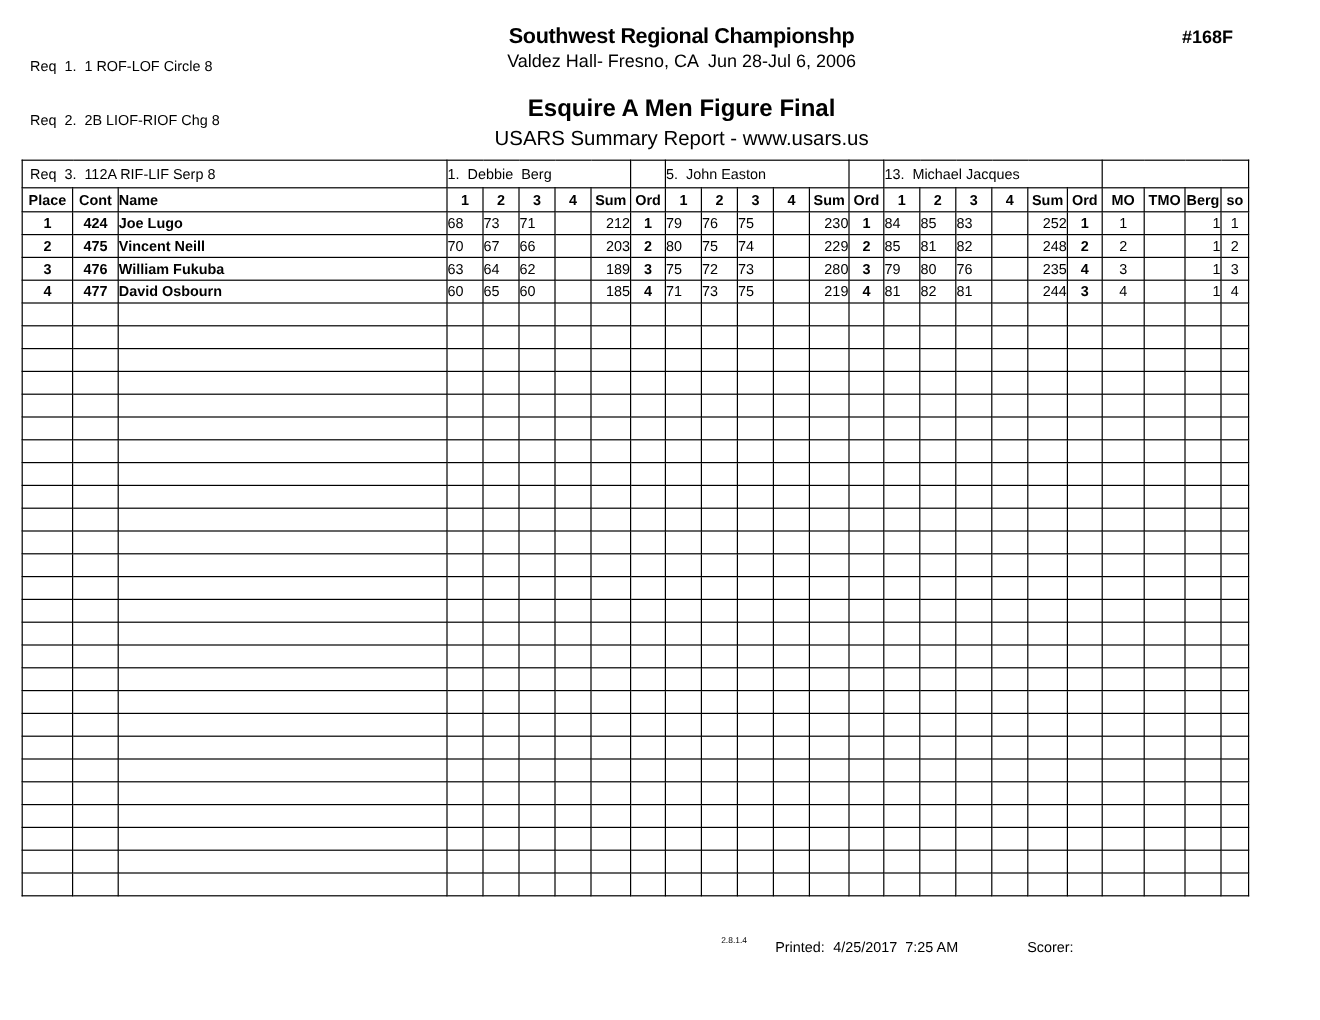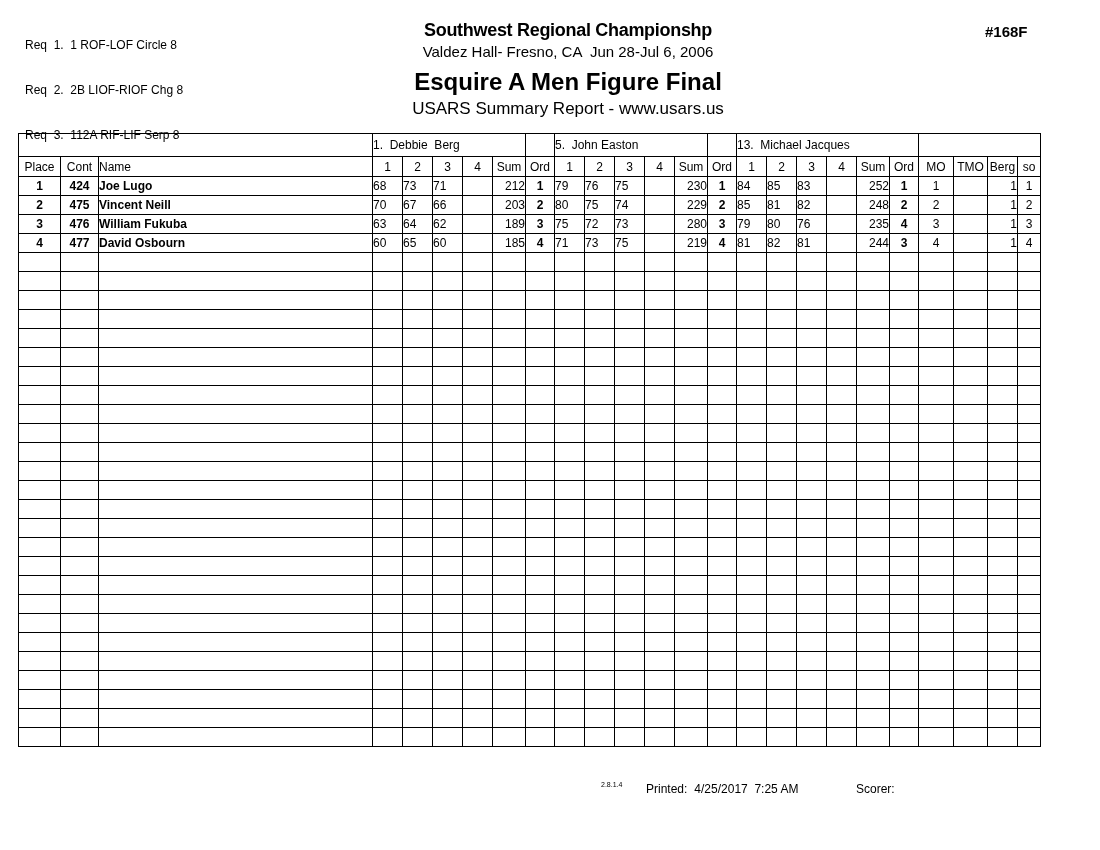--- a/index.html
+++ b/index.html
@@ -6,43 +6,43 @@
   html,body { margin:0; padding:0; background:#e8e8e8; }
   .page {
     position: relative;
     width: 1100px; height: 850px;
     background: #ffffff;
     color: #000;
     font-family: "Liberation Sans", "DejaVu Sans", sans-serif;
     overflow: hidden;
   }
   .req {
-    position: absolute; left: 25px; top: 8px;
+    position: absolute; left: 25px; top: 18px;
     font-size: 12px; line-height: 15px; white-space: pre;
   }
   .titles { position: absolute; left: 0; top: 0; width: 1100px; text-align: center; padding-left: 36px; }
   .t1 { margin-top: 20px; font-size: 18px; font-weight: bold; letter-spacing: -0.3px; }
   .t2 { margin-top: 2px;  font-size: 15px; white-space: pre; }
-  .t3 { margin-top: 8px;  font-size: 24px; font-weight: bold; }
+  .t3 { margin-top: 20px;  font-size: 20px; font-weight: bold; }
   .t4 { margin-top: 3px;  font-size: 17px; }
   .evnum { position: absolute; left: 985px; top: 23px; font-size: 15px; font-weight: bold; }
 
   table.grid {
     position: absolute; left: 18px; top: 133px;
     border-collapse: collapse; table-layout: fixed;
   }
   table.grid td {
     border: 1px solid #000;
     padding: 0; font-size: 12px;
     white-space: pre; overflow: hidden;
     vertical-align: middle;
     height: 19px;
   }
   tr.hrow-a td { height: 23px; }
-  tr.hrow-b td { height: 20px; }
+  tr.hrow-b td { height: 20px; font-weight: bold; }
   td.nb   { border: none; }
   td.jbox { border: 1px solid #000; text-align: left; padding-left: 5px; }
   td.hdr  { text-align: center; }
   td.hdr-left { text-align: left; padding-left: 8px; }
   td.ordc { border-left: 4px solid #000; border-right: 4px solid #000; }
   td.ordd { font-weight: bold; text-align: center; font-size: 13px; }
   td.pc   { font-weight: bold; text-align: center; font-size: 13px; }
   td.namec{ font-weight: bold; text-align: left; padding-left: 8px; font-size: 13px; }
   td.score{ text-align: left;  padding-left: 4px; }
   td.sum  { text-align: right; padding-right: 4px; }

